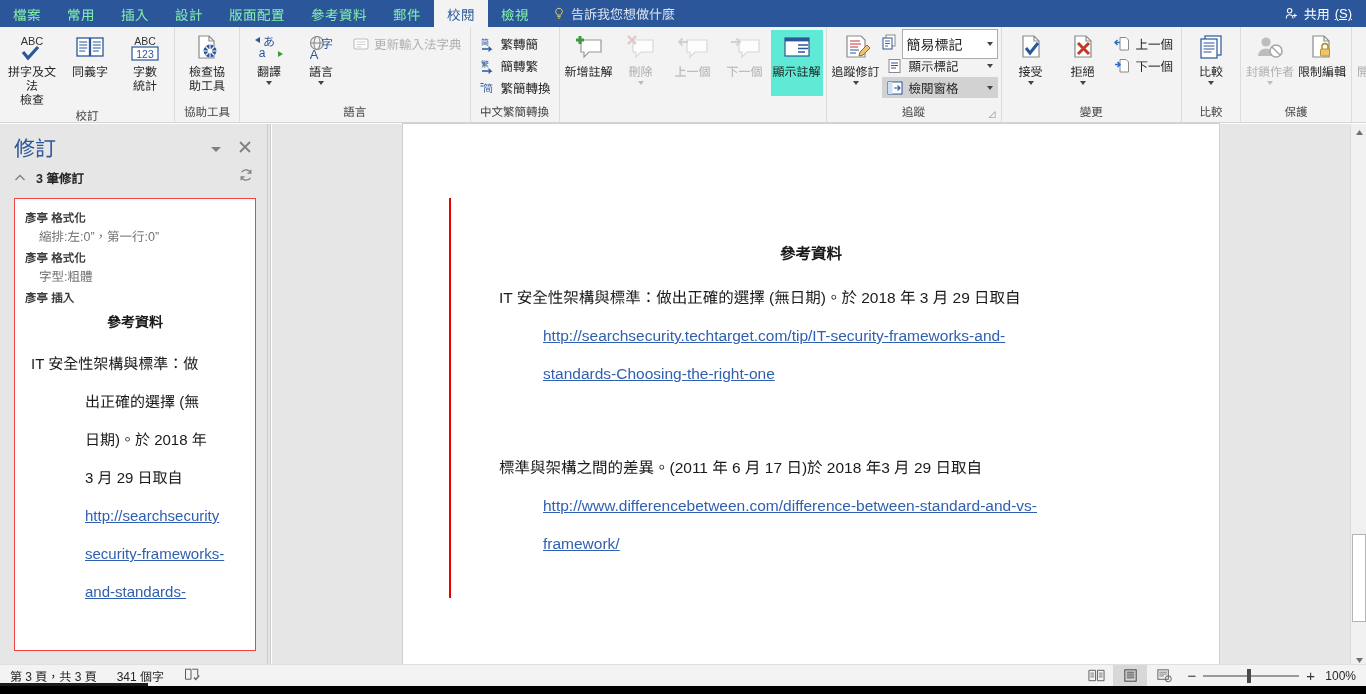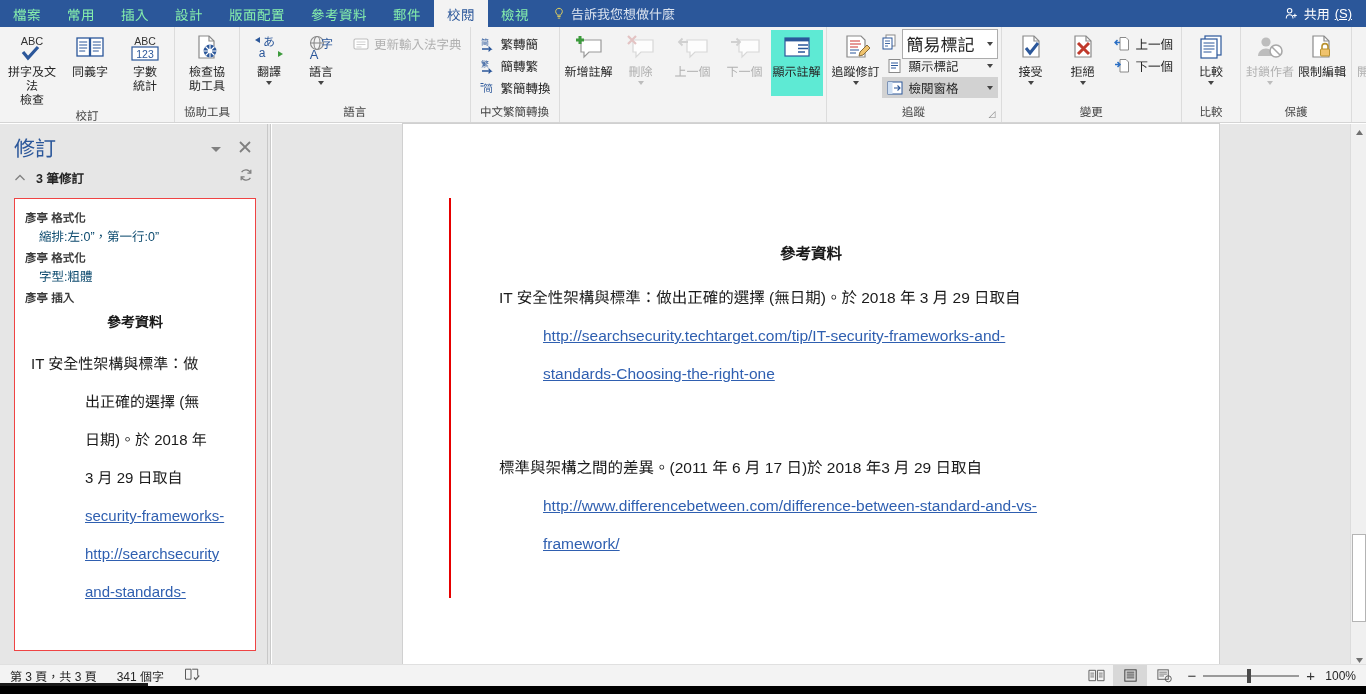--- a/index.html
+++ b/index.html
@@ -76,41 +76,41 @@
   .smallbtn { display: flex; align-items: center; gap: 5px; height: 21px;
               padding: 0 5px; font-size: 12.5px; color: #262626; white-space: nowrap; cursor: default; }
   .smallbtn.dis { color: #b0b0b0; }
   .smallbtn.sel { background: #d2d2d2; }
   .smallbtn .si { width: 17px; height: 17px; display:flex; align-items:center; justify-content:center; }
   .dcaret { width:0;height:0;border-left:3.5px solid transparent;border-right:3.5px solid transparent;
             border-top:4px solid #444; margin-left:auto; }
 
   .mkbox { display:flex; align-items:center; gap:4px; height:21px; }
   .mkcombo { width: 96px; height: 30px; border: 1px solid #acacac; background: #fff;
-             display:flex; align-items:center; padding: 0 4px; font-size: 17px; color:#262626; }
+             display:flex; align-items:center; padding: 0 4px; font-size: 14px; color:#262626; }
   .mkcombo .dcaret { border-top-color:#444; }
 
   
   .revpane {
     position: absolute; left: 0; top: 124px; width: 268px; height: 545px;
     background: #e6e6e6; border-right: 1px solid #c8c8c8;
   }
   .rev-title { position:absolute; left:14px; top:8px; font-size:21px; color:#2b579a; }
   .rev-dd { position:absolute; right:44px; top:18px; width:14px;height:14px; }
   .rev-x  { position:absolute; right:14px; top:15px; width:16px;height:16px; }
   .rev-sub { position:absolute; left:14px; top:44px; display:flex; align-items:center; gap:10px;
              font-size:12.5px; color:#262626; font-weight:bold; }
   .rev-refresh { position:absolute; right:14px; top:44px; width:14px; height:14px; }
   .rev-list {
     position:absolute; left:14px; top:74px; width:242px; height: 453px;
     background:#fff; border:1px solid #ef4444; overflow:hidden; padding: 6px 0 0 0;
   }
   .rev-item { padding: 4px 10px 0 10px; }
   .rev-who { font-size: 11.5px; color: #3a3a3a; font-weight: bold; }
-  .rev-what { font-size: 12.5px; color: #0c4a6e; padding-left: 14px; margin-top: 1px; }
+  .rev-what { font-size: 12.5px; color: #737373; padding-left: 14px; margin-top: 1px; }
   .ins-head { text-align:center; font-size:14px; font-weight:bold; color:#1a1a1a; margin: 6px 0 14px; }
   .ins-body { font-size: 15px; color:#1a1a1a; line-height: 38px; padding-left: 6px; }
   .ins-body .ind { display:block; padding-left: 54px; }
   .ins-body .lnk { color:#2f5fb0; text-decoration: underline; }
 
   
   .splitter { position:absolute; left:268px; top:124px; width:3px; height:545px;
               background:#e6e6e6; border-right:1px solid #cacaca; }
 
   
@@ -581,22 +581,22 @@
         <div class="rev-what">字型:粗體</div>
       </div>
       <div class="rev-item">
         <div class="rev-who"><span>彥亭</span>&nbsp;<span>插入</span></div>
         <div class="ins-head">參考資料</div>
         <div class="ins-body">
           <span>IT 安全性架構與標準：做</span>
           <span class="ind">出正確的選擇 (無</span>
           <span class="ind">日期)。於 2018 年</span>
           <span class="ind">3 月 29 日取自</span>
+          <span class="ind lnk">http://searchsecurity</span>
           <span class="ind lnk">security-frameworks-</span>
-          <span class="ind lnk">http://searchsecurity</span>
           <span class="ind lnk">and-standards-</span>
         </div>
       </div>
     </div>
   </div>
 
   <div class="splitter"></div>
 
   <div class="canvas">
     <div class="page">

